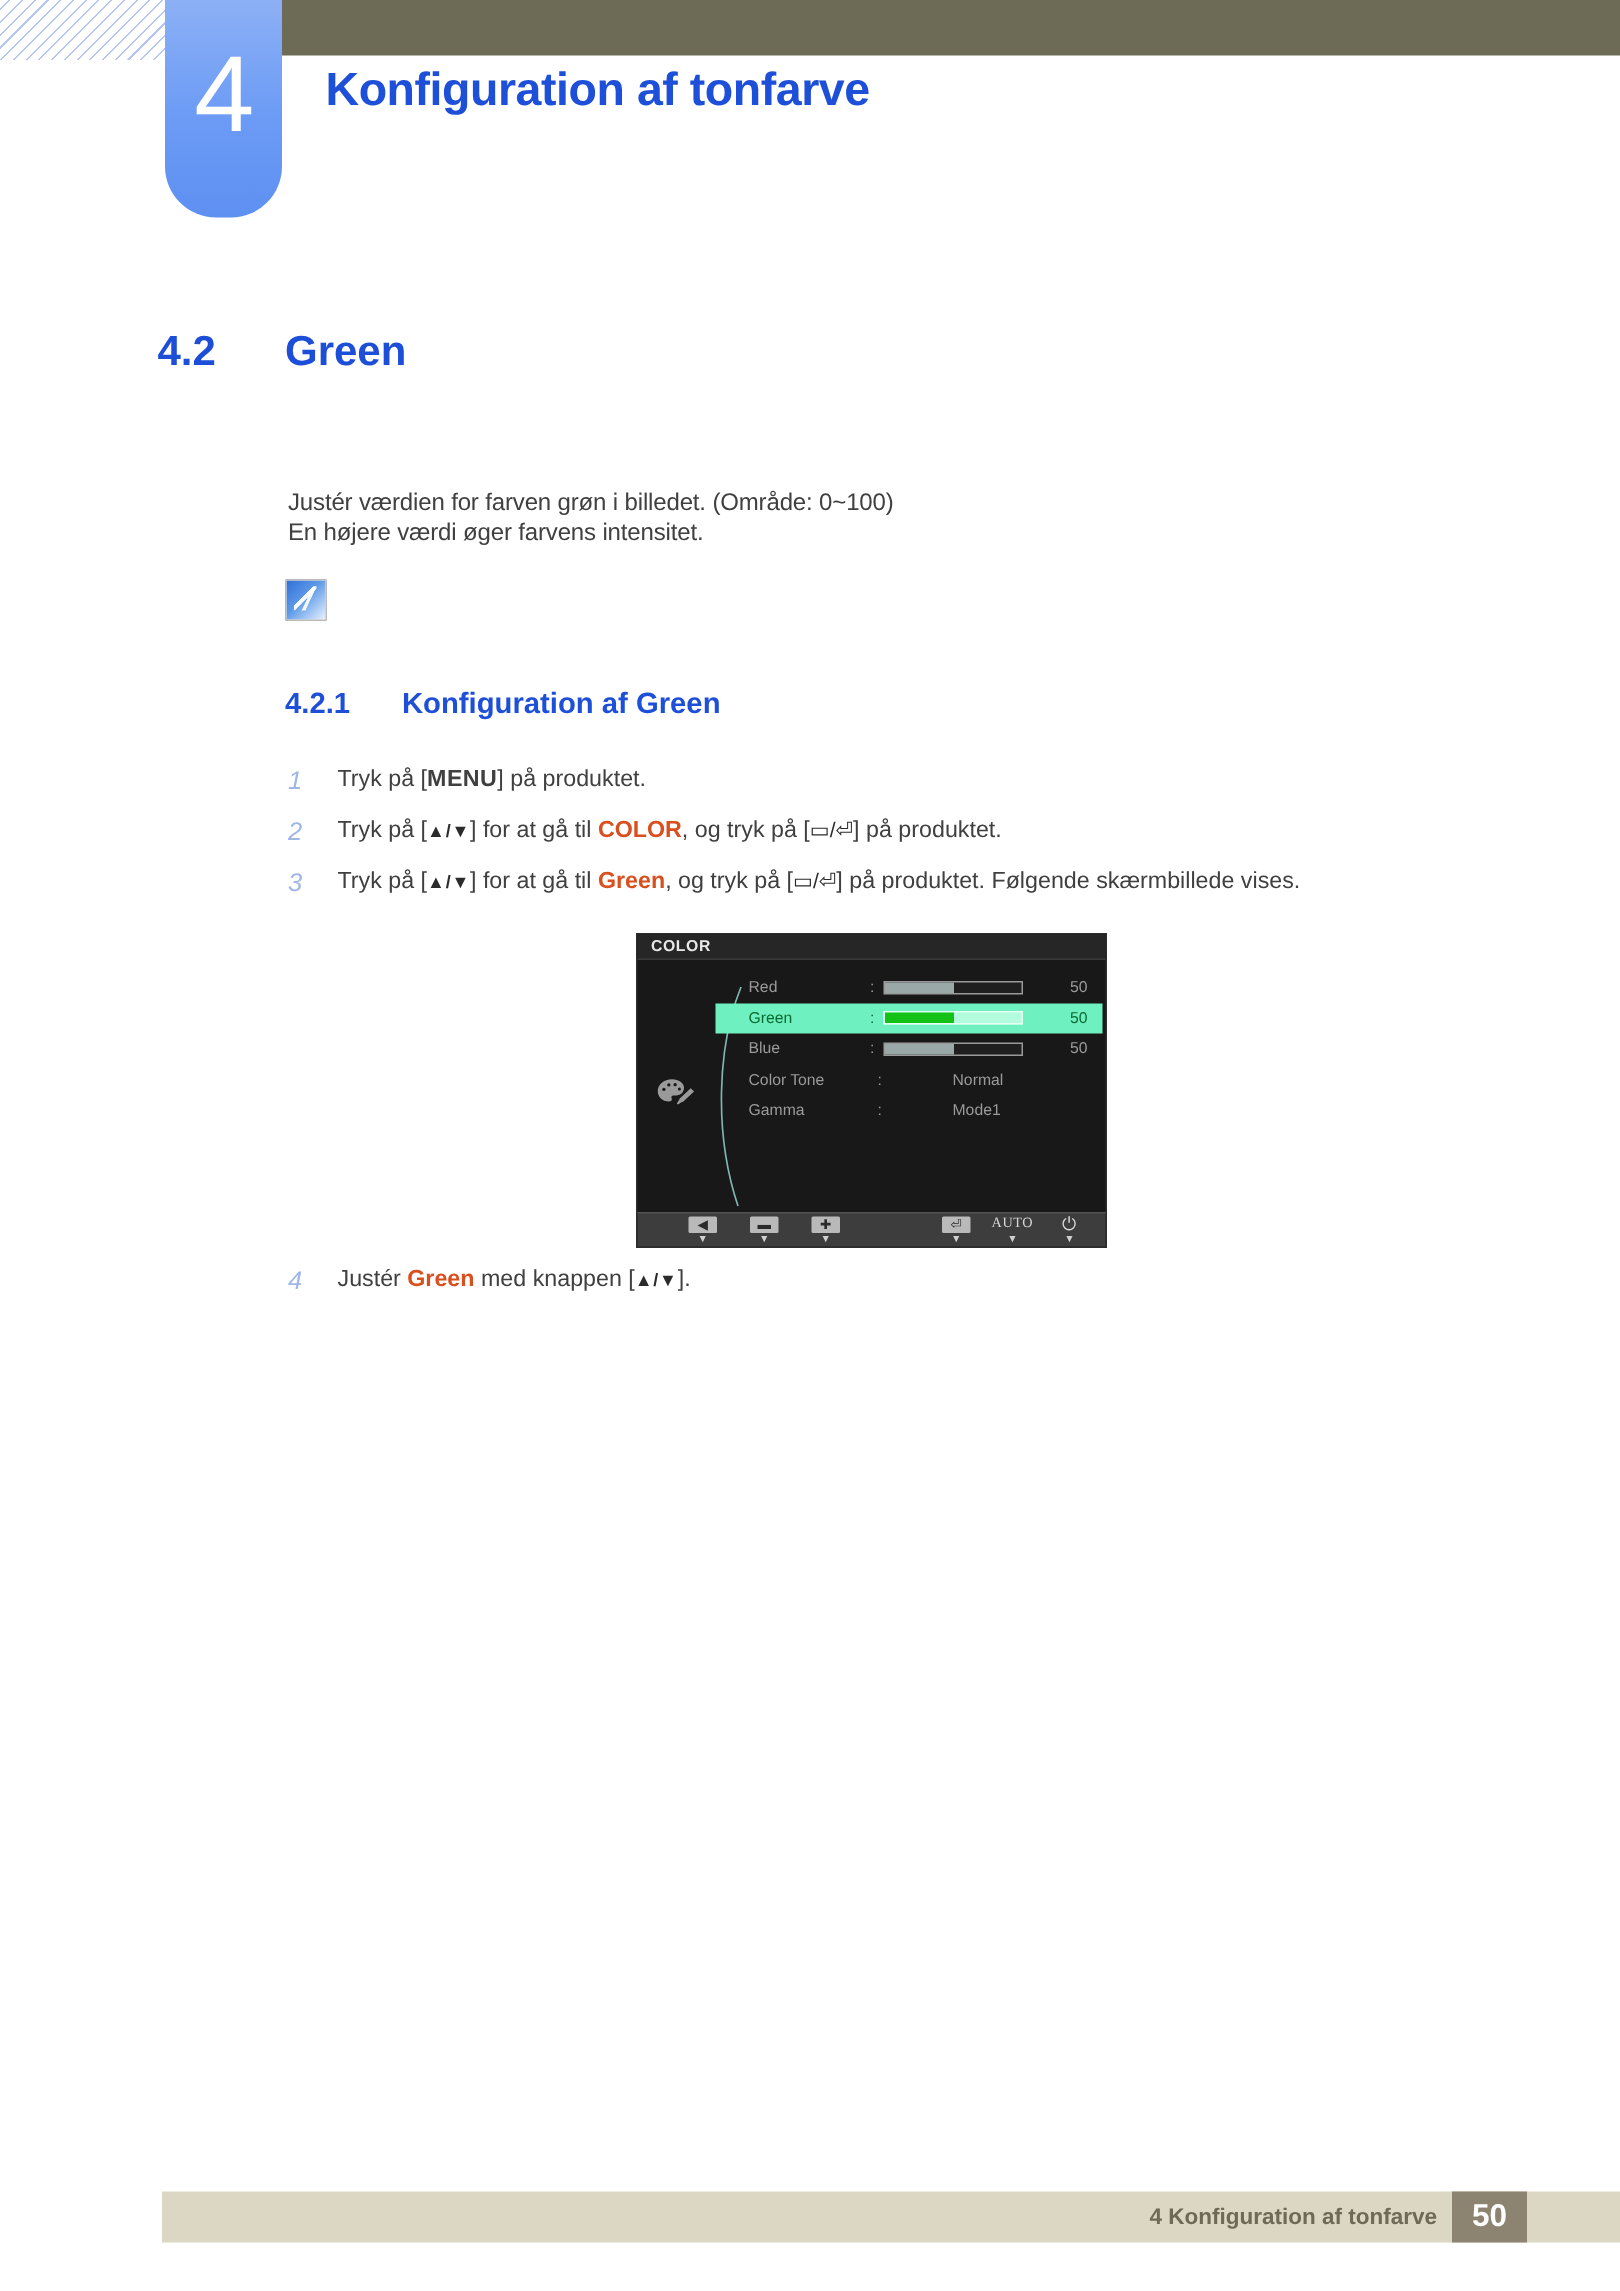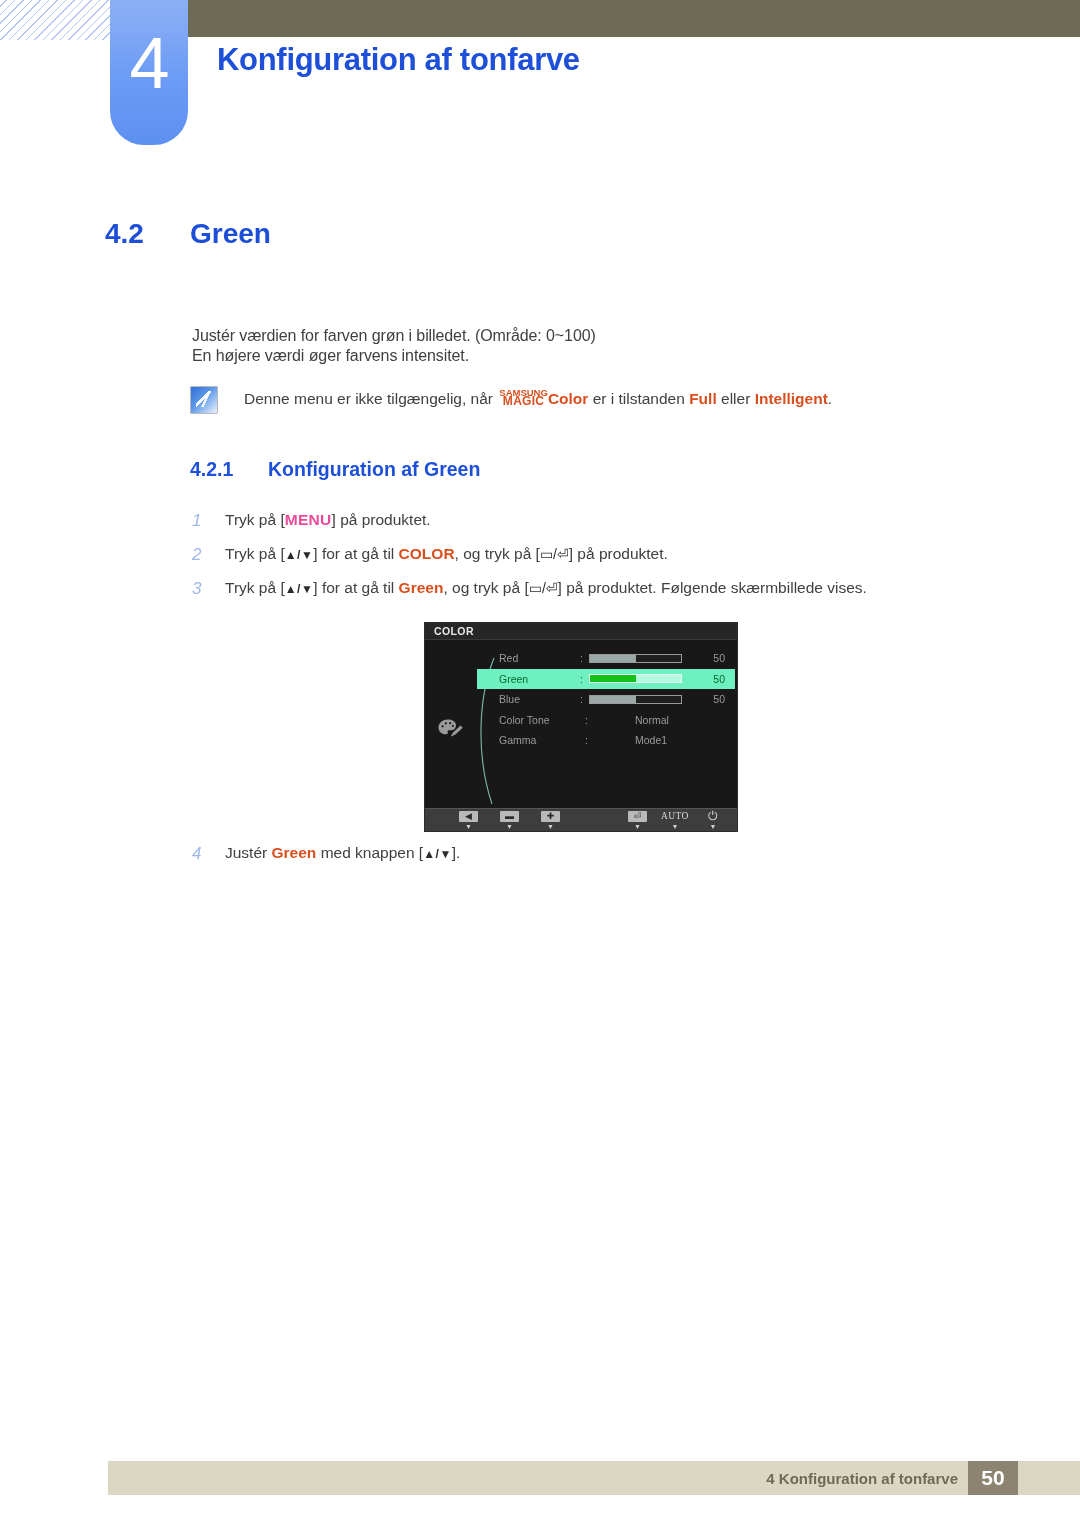--- a/index.html
+++ b/index.html
@@ -155,21 +155,21 @@
     width: 33px;
     color: #9fb6e8;
     font-style: italic;
     font-size: 17px;
     flex: 0 0 33px;
   }
   .step-1 { top: 511px; }
   .step-2 { top: 545px; }
   .step-3 { top: 579px; }
   .step-4 { top: 844px; }
-  .kbd-bold { font-weight: bold; color: #ec4899; letter-spacing: 0.3px; }
+  .kbd-bold { font-weight: bold; color: #404040; letter-spacing: 0.3px; }
   .arrows { font-weight: bold; font-size: 12px; color: #2b2b2b; letter-spacing:0.5px;}
   .btnglyph { font-size: 14px; color: #2b2b2b; }
 
   
   .osd {
     position: absolute;
     left: 424px; top: 622px;
     width: 312px; height: 208px;
     background: #181818;
     border: 1px solid #2c2c2c;
@@ -321,23 +321,20 @@
 <div class="sec-heading">
   <span class="num">4.2</span>
   <span>Green</span>
 </div>
 
 <div class="para para-1">Justér værdien for farven grøn i billedet. (Område: 0~100)</div>
 <div class="para para-2">En højere værdi øger farvens intensitet.</div>
 
 <div class="note">
   <div class="note-icon"></div>
-  <div class="note-text">
-    <span>Denne menu er ikke tilgængelig, når </span><span class="magic"><span class="m1">SAMSUNG</span><span class="m2">MAGIC</span></span><span class="emph-orange" style="font-size:15.5px">Color</span><span> er i tilstanden </span><span class="emph-orange">Full</span><span> eller </span><span class="emph-orange">Intelligent</span><span>.</span>
-  </div>
 </div>
 
 <div class="sub-heading">
   <span class="num">4.2.1</span>
   <span>Konfiguration af Green</span>
 </div>
 
 <div class="step step-1">
   <span class="sn">1</span>
   <span><span>Tryk på [</span><span class="kbd-bold">MENU</span><span>] på produktet.</span></span>

